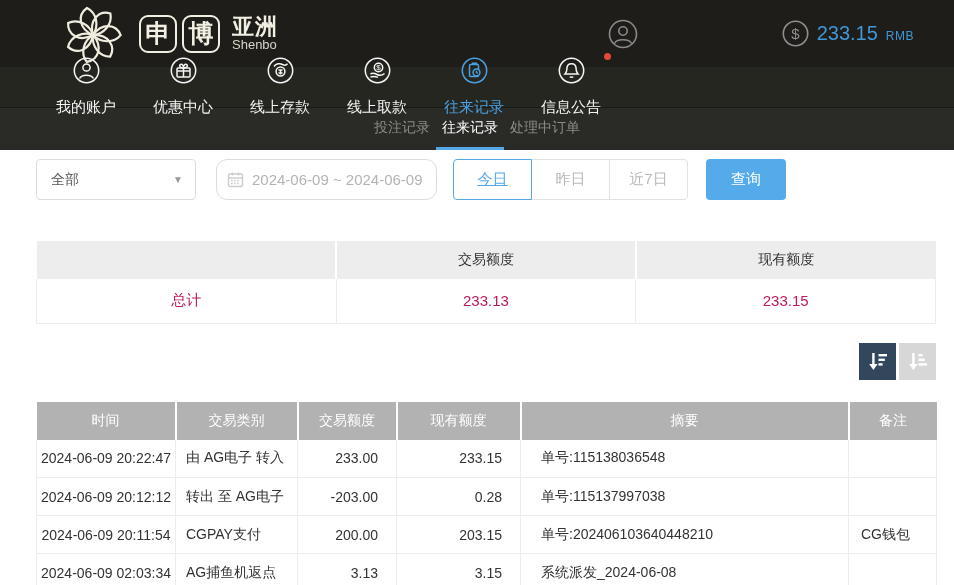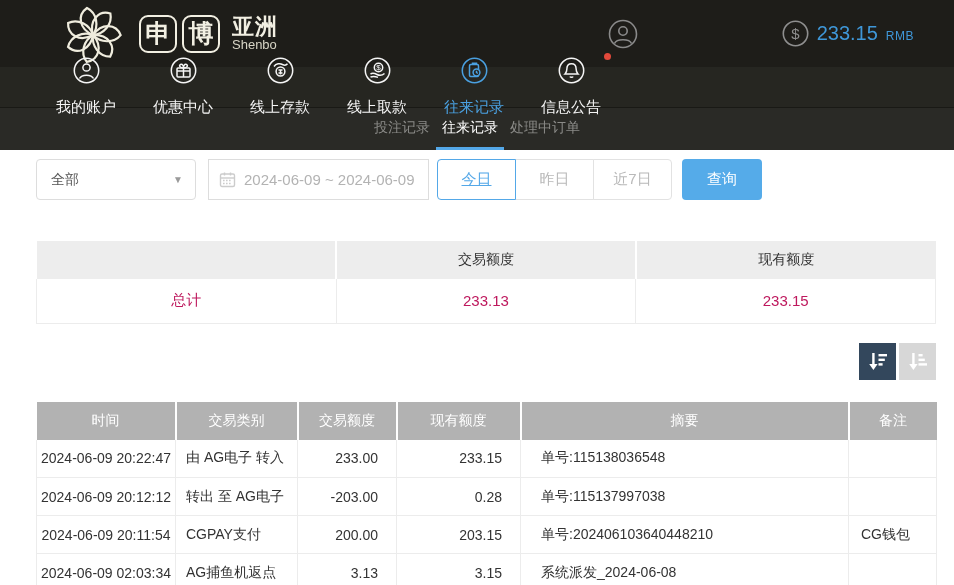--- a/index.html
+++ b/index.html
@@ -40,26 +40,26 @@
     border-radius:50%; background:#e2493b; }
 
   
   .sub-nav { height:42px; background:#2a2a26; display:flex; align-items:stretch;
     justify-content:center; }
   .sub-tab { display:flex; align-items:center; color:#8b8b88; font-size:14px;
     cursor:pointer; border-bottom:3px solid transparent; padding:0 6px; }
   .sub-tab.active { color:#fff; border-bottom-color:#54a8e8; }
 
   
-  .filter-row { display:flex; align-items:center; margin:9px 0 0 36px; height:41px; }
+  .filter-row { display:flex; align-items:center; margin:9px 0 0 36px; height:41px;gap:8px; }
   .select-box { width:160px; height:41px; border:1px solid #ddd; border-radius:4px;
     display:flex; align-items:center; padding:0 12px 0 14px; color:#555; font-size:14px;
     justify-content:space-between; cursor:pointer; background:#fff; }
   .select-caret { color:#9a9a9a; font-size:10px; }
-  .date-box { width:221px; height:41px; border:1px solid #ddd; border-radius:0;
+  .date-box { width:221px; height:41px; border:1px solid #ddd; border-radius:11px;
     display:flex; align-items:center; gap:8px; padding:0 10px; margin-left:12px;
     color:#b3b3b3; font-size:15px; cursor:pointer; background:#fff; }
   .cal-ico { width:17px; height:17px; color:#ccc; flex:none; }
   .btn-group { display:flex; margin-left:8px; }
   .quick-btn { min-width:79px; height:41px; background:#fff; border:1px solid #e2e2e2;
     color:#b9b9b9; font-size:15px; display:flex; align-items:center; justify-content:center;
     cursor:pointer; margin-left:-1px; padding:0 18px; }
   .quick-btn:first-child { border-radius:4px 0 0 4px; margin-left:0; }
   .quick-btn:last-child { border-radius:0 4px 4px 0; }
   .quick-btn.active { border-color:#54a8e8; color:#54a8e8; position:relative; z-index:2;text-decoration:underline; }

